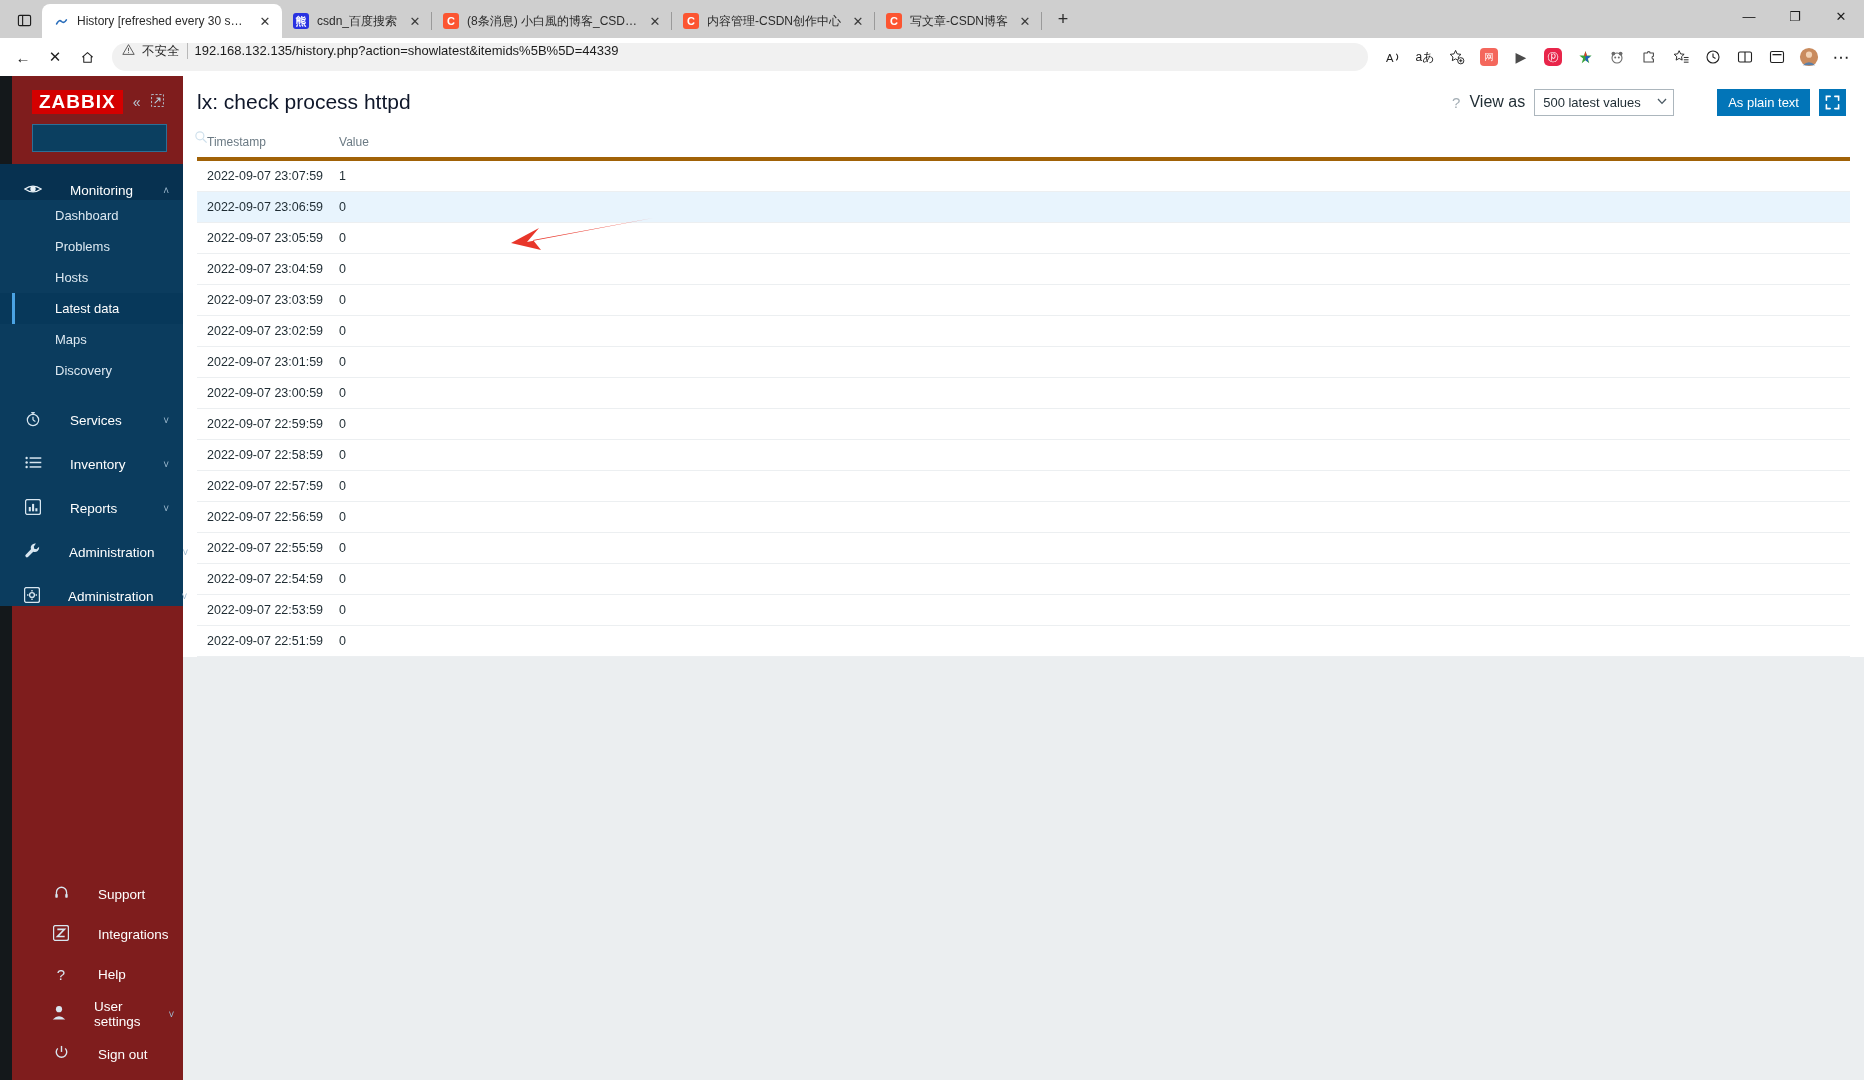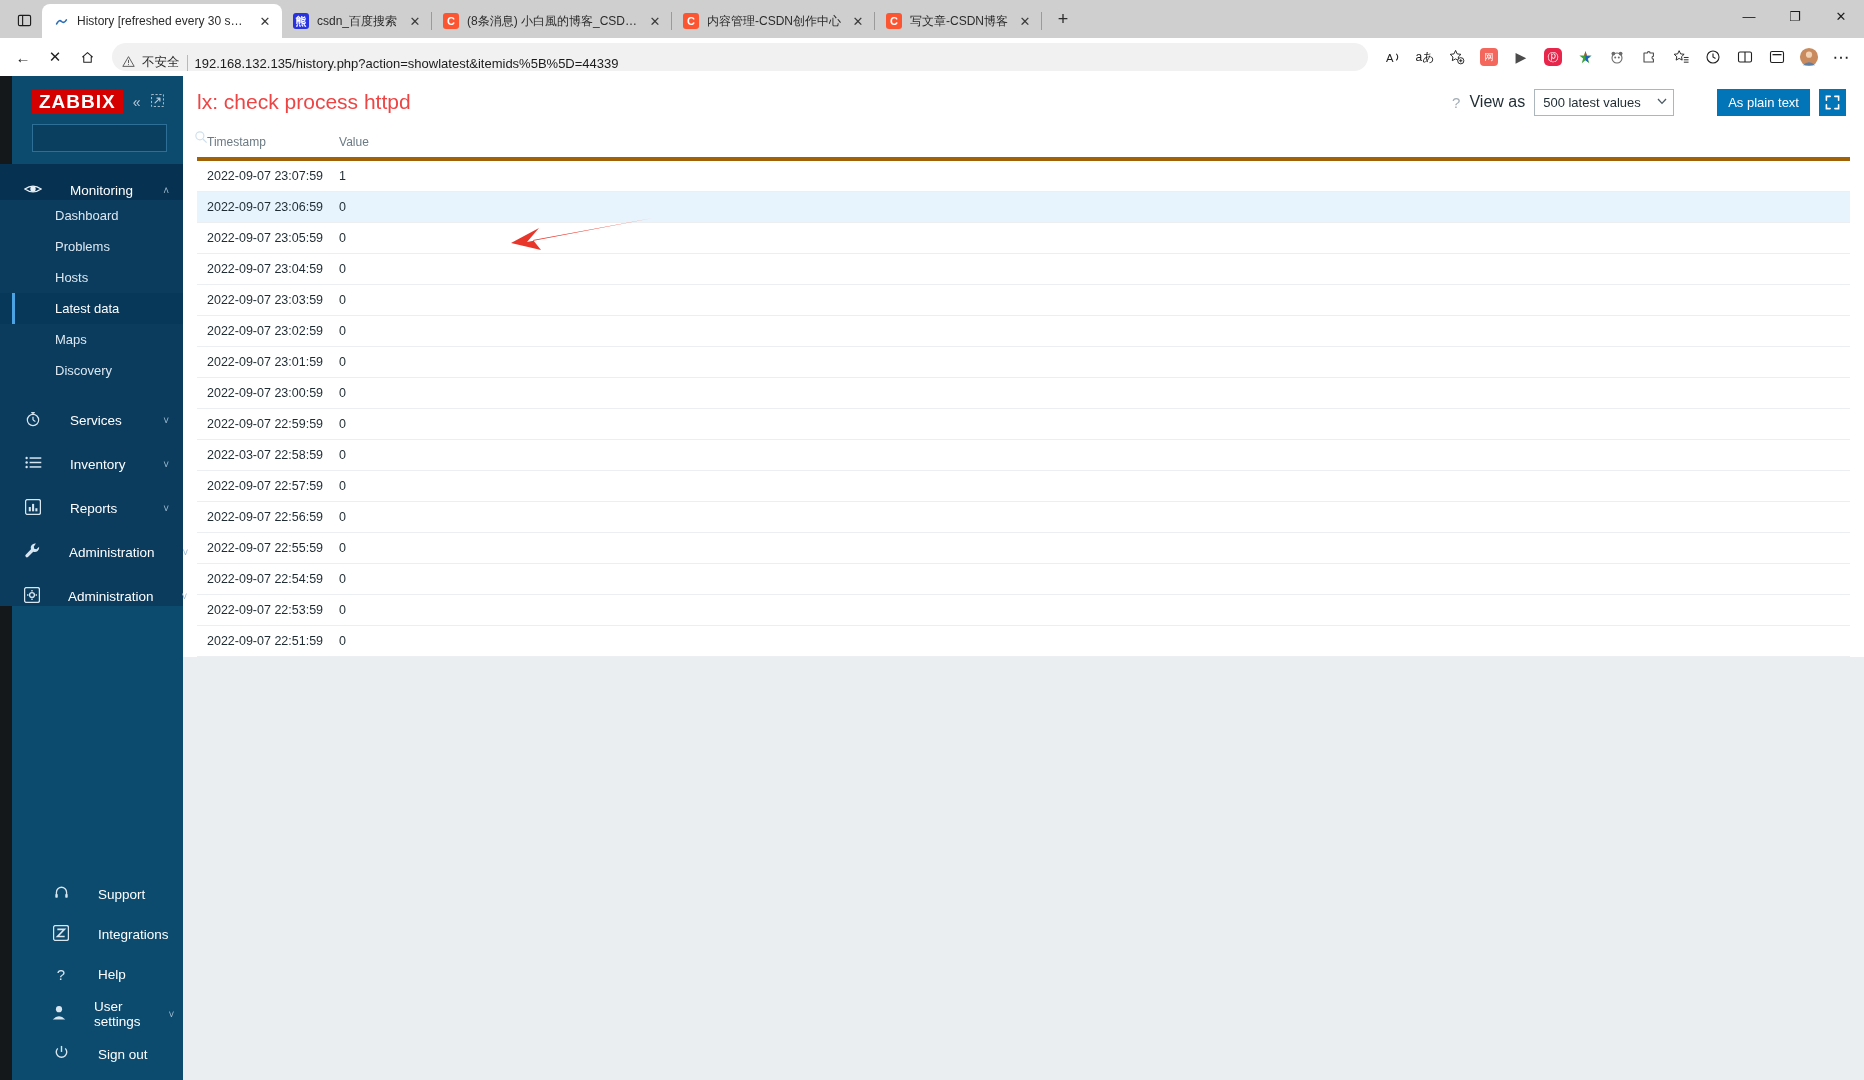--- a/index.html
+++ b/index.html
@@ -62,36 +62,36 @@
   .toolbar {
     height: 38px; background: #ffffff; display: flex; align-items: center;
     gap: 2px; padding: 0 8px; flex: 0 0 38px;
   }
   .tb-icon {
     width: 30px; height: 30px; border-radius: 4px; display: flex;
     align-items: center; justify-content: center; color: #202020; font-size: 15px;
   }
   .urlbar {
     flex: 1 1 auto; height: 28px; background: #f1f1f1; border-radius: 14px;
-    display: flex; align-items: flex-end; padding: 0 10px; margin: 0 8px;
+    display: flex; align-items: flex-start; padding: 0 10px; margin: 0 8px;
     font-size: 13px; gap: 7px; color: #1b1b1b;
   }
   .warn-ico { color: #5c5c5c; font-size: 12px; }
   .notsecure { font-size: 12.5px; color: #2b2b2b; }
   .url-sep { width:1px; height:16px; background:#b9b9b9; }
   .url-text { color: #1b1b1b; font-size: 13px; white-space: nowrap; }
   .tb-right { display: flex; align-items: center; gap: 2px; }
   .ext-sq { width: 18px; height: 18px; border-radius: 4px; display:flex;
     align-items:center; justify-content:center; font-size: 9px; color: #fff; }
 
   
   .app { flex: 1 1 auto; display: flex; background: #ffffff; position: relative; }
 
   .sidebar {
-    width: 183px; flex: 0 0 183px; background: #0c4a6e; color: #e3eaef;
+    width: 183px; flex: 0 0 183px; background: #7f1d1d; color: #e3eaef;
     display: flex; flex-direction: column; position: relative;
   }
   .sb-edge { position:absolute; left:0; top:0; bottom:0; width:12px; background:#14181b; }
   .sb-inner { position: relative; z-index: 2; display:flex; flex-direction:column; height:100%; }
 
   .sb-head { padding: 14px 14px 0 32px; display:flex; align-items:center; gap:10px; }
   .zbx-logo {
     background: #d40000; color: #ffffff; font-weight: bold; font-size: 19px;
     letter-spacing: 1px; padding: 2px 7px 3px 7px; line-height: 1;
   }
@@ -134,21 +134,21 @@
 
   
   .main { flex: 1 1 auto; display: flex; flex-direction: column;
           background: #ffffff; min-width: 0; position: relative; }
   .content-pane { flex: 1 1 auto; background: #ffffff; display:flex; flex-direction:column; }
 
   .page-header {
     height: 52px; display: flex; align-items: center;
     padding: 0 18px 0 14px; background: #ffffff; flex: 0 0 52px;
   }
-  .page-title { font-size: 21px; color: #ef4444; font-weight: normal; }
+  .page-title { font-size: 21px; color: #0f172a; font-weight: normal; }
   .ph-right { margin-left: auto; display: flex; align-items: center; gap: 9px; }
   .qmark { color: #a4aeb5; font-size: 15px; }
   .viewas-label { font-size: 16px; color: #1f2c33; }
   .select-box {
     height: 27px; min-width: 140px; border: 1px solid #acb6bd; background: #fff;
     display: flex; align-items: center; padding: 0 6px 0 8px; gap: 10px;
     font-size: 13px; color: #1f2c33;
   }
   .select-box .sv { flex: 1 1 auto; white-space: nowrap; }
   .select-box .chev { font-size: 9px; color: #4b5a64; }
@@ -595,21 +595,21 @@
                 </tr>
                 <tr>
                   <td class="col-ts">2022-09-07 23:00:59</td>
                   <td class="col-val">0</td>
                 </tr>
                 <tr>
                   <td class="col-ts">2022-09-07 22:59:59</td>
                   <td class="col-val">0</td>
                 </tr>
                 <tr>
-                  <td class="col-ts">2022-03-07 22:58:59</td>
+                  <td class="col-ts">2022-09-07 22:58:59</td>
                   <td class="col-val">0</td>
                 </tr>
                 <tr>
                   <td class="col-ts">2022-09-07 22:57:59</td>
                   <td class="col-val">0</td>
                 </tr>
                 <tr>
                   <td class="col-ts">2022-09-07 22:56:59</td>
                   <td class="col-val">0</td>
                 </tr>

